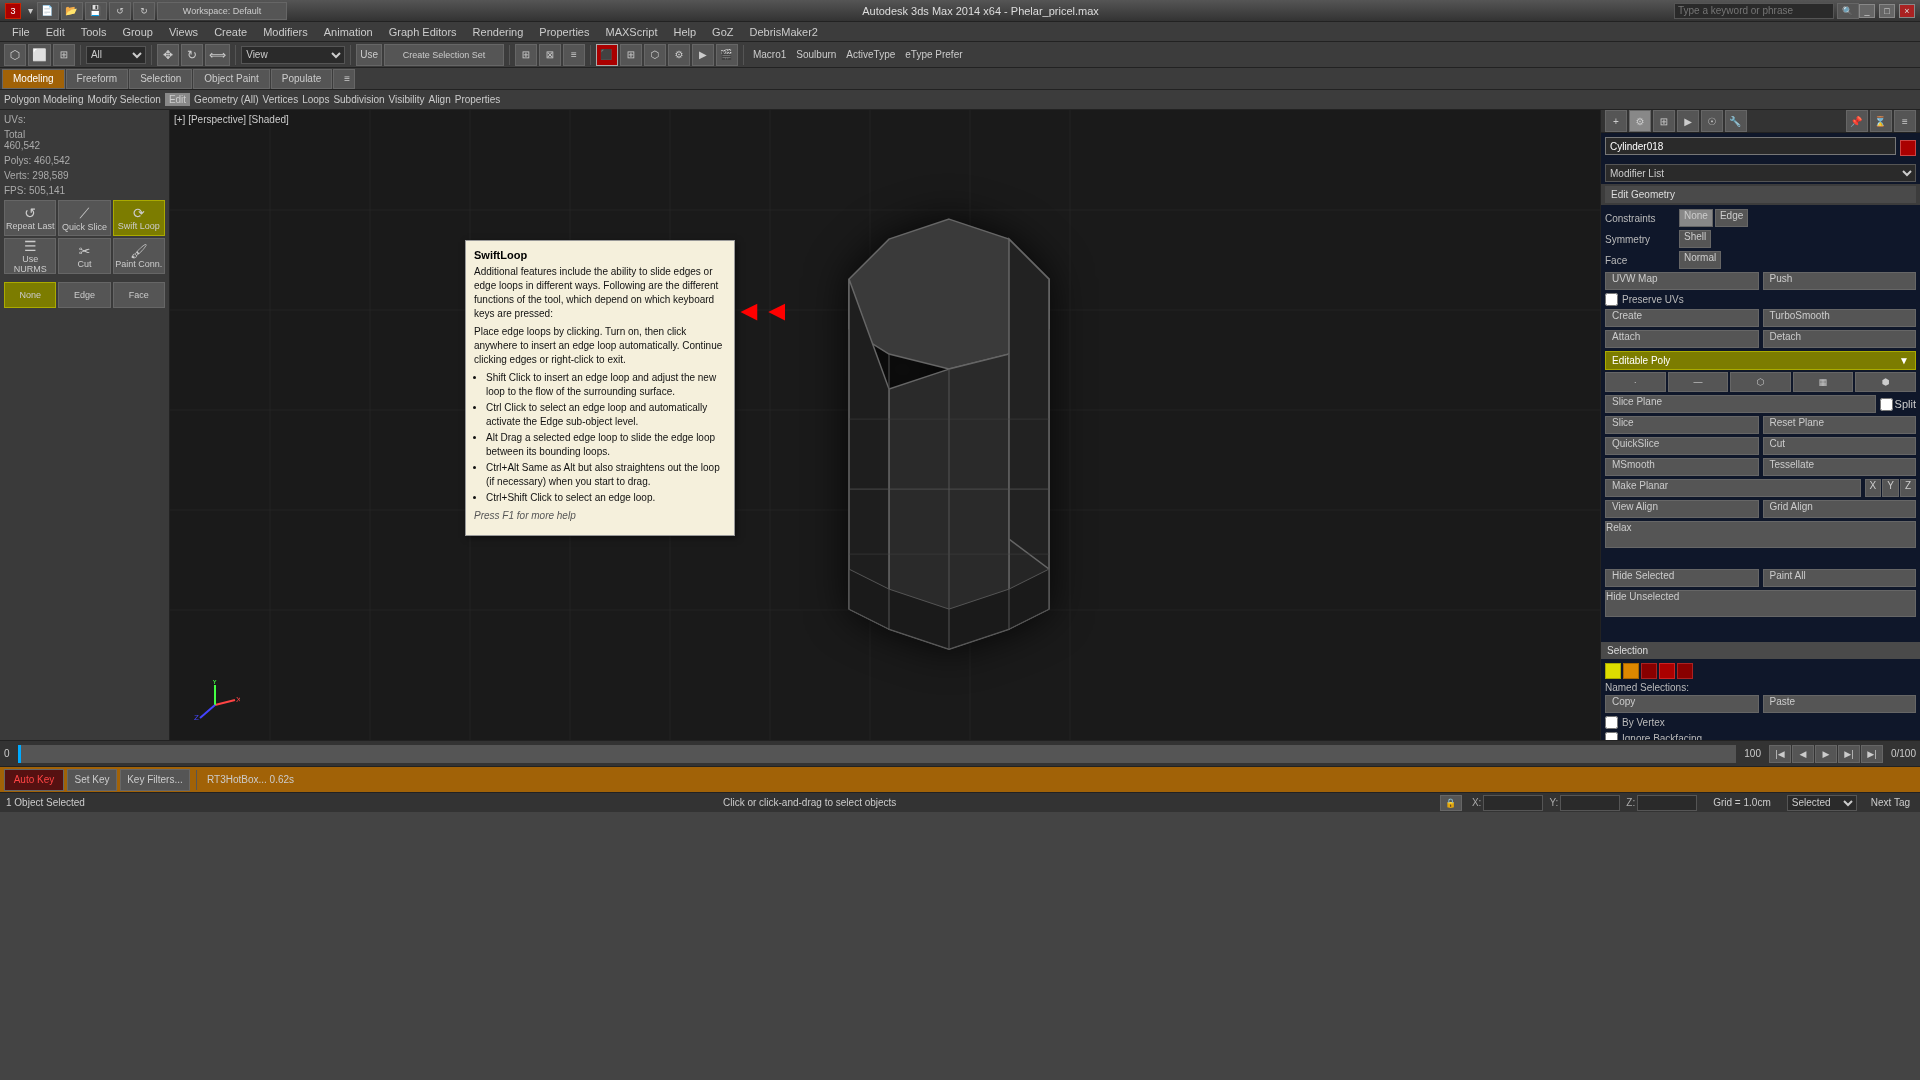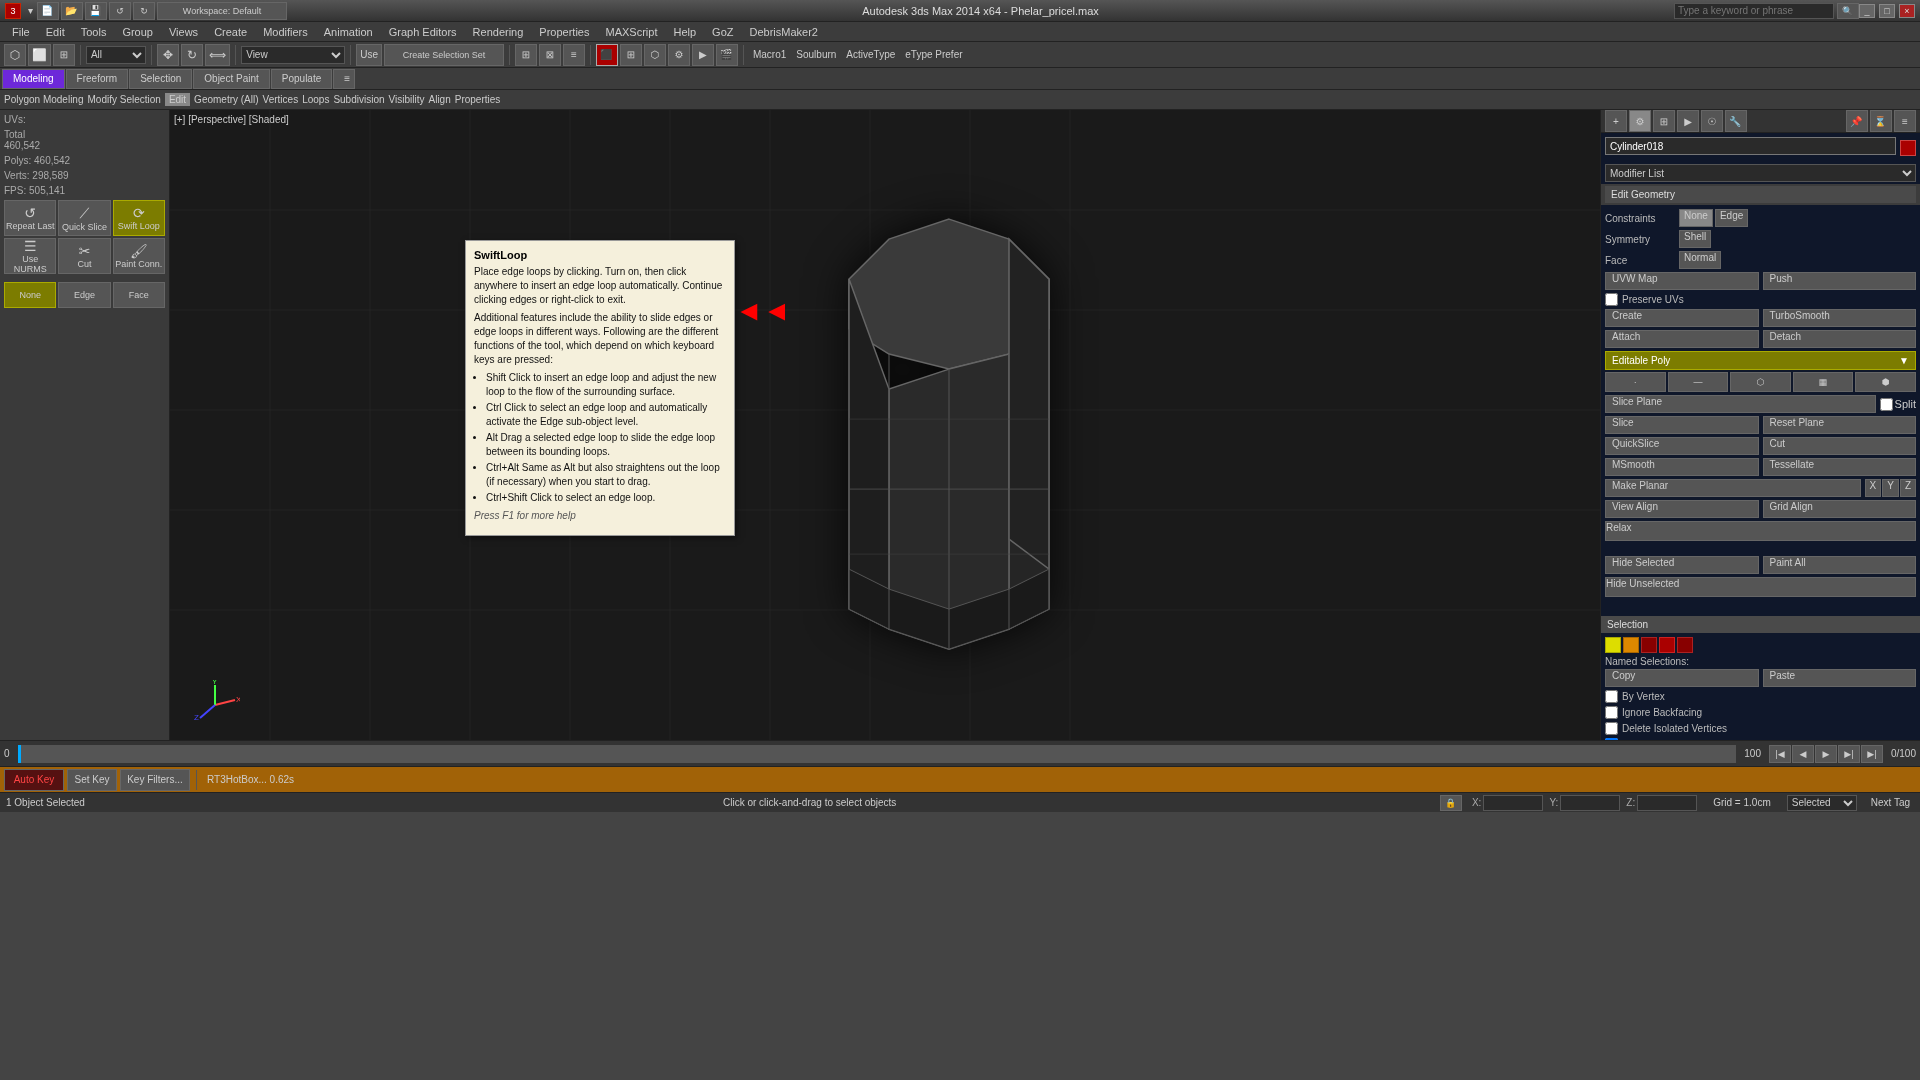--- a/index.html
+++ b/index.html
@@ -19,21 +19,21 @@
     .toolbar-row { height: 26px; background: #3c3c3c; display: flex; align-items: center; padding: 0 4px; border-bottom: 1px solid #222; gap: 2px; }
     .tb-btn { height: 22px; min-width: 22px; background: #555; border: 1px solid #666; color: #ccc; font-size: 10px; cursor: pointer; display: flex; align-items: center; justify-content: center; padding: 0 3px; }
     .tb-btn.active { background: #888; border-color: #aaa; }
     .tb-separator { width: 1px; height: 20px; background: #555; margin: 0 3px; }
     .tb-label { color: #ccc; font-size: 10px; padding: 0 4px; }
     .tb-dropdown { height: 18px; background: #2a2a2a; border: 1px solid #555; color: #ccc; font-size: 10px; width: 104px; }
 
     
     #modeling-tabs { height: 22px; background: #3c3c3c; display: flex; align-items: center; padding: 0 2px; border-bottom: 1px solid #222; gap: 1px; }
     .mod-tab { padding: 2px 10px; background: #555; border: 1px solid #666; color: #ccc; font-size: 10px; cursor: pointer; height: 20px; display: flex; align-items: center; }
-    .mod-tab.active { background: #6d28d9; color: #fff; }
+    .mod-tab.active { background: #a16207; color: #fff; }
 
     
     #edit-toolbar { height: 20px; background: #3c3c3c; display: flex; align-items: center; padding: 0 4px; border-bottom: 1px solid #222; gap: 4px; font-size: 10px; color: #ccc; }
 
     
     #main-layout { display: flex; height: calc(1080px - 22px - 20px - 26px - 26px - 26px - 22px - 20px - 28px - 26px - 26px); }
 
     
     #left-panel { width: 170px; background: #3a3a3a; border-right: 1px solid #222; display: flex; flex-direction: column; padding: 4px; gap: 4px; overflow: hidden; }
     .left-info { font-size: 10px; color: #aaa; }
@@ -63,21 +63,21 @@
     #right-panel { width: 320px; background: #3c3c3c; border-left: 1px solid #222; display: flex; flex-direction: column; overflow-y: auto; }
     .rp-top-toolbar { height: 28px; background: #333; display: flex; align-items: center; justify-content: space-between; padding: 0 4px; border-bottom: 1px solid #222; }
     .rp-icon-btn { width: 22px; height: 22px; background: #555; border: 1px solid #666; display: flex; align-items: center; justify-content: center; cursor: pointer; font-size: 10px; color: #ccc; }
     .rp-section { border-bottom: 1px solid #222; }
     .rp-section-header { background: #4a4a4a; padding: 3px 6px; font-size: 10px; color: #ddd; cursor: pointer; display: flex; align-items: center; gap: 4px; }
     .rp-section-body { padding: 4px; background: #0f172a; }
     .rp-row { display: flex; align-items: center; gap: 4px; margin-bottom: 3px; }
     .rp-label { font-size: 10px; color: #bbb; min-width: 70px; }
     .rp-btn { height: 18px; background: #555; border: 1px solid #666; color: #ccc; font-size: 10px; cursor: pointer; padding: 0 6px; flex: 1; }
     .rp-checkbox-row { display: flex; align-items: center; gap: 4px; font-size: 10px; color: #bbb; }
-    .rp-full-btn { height: 20px; background: #555; border: 1px solid #666; color: #ccc; font-size: 10px; cursor: pointer; width: 100%; margin-bottom: 12px; }
+    .rp-full-btn { height: 27px; background: #555; border: 1px solid #666; color: #ccc; font-size: 10px; cursor: pointer; width: 100%; margin-bottom: 18px; }
     .rp-name-input { height: 18px; width: 100%; background: #2a2a2a; border: 1px solid #777; color: #fff; font-size: 10px; padding: 0 4px; margin-bottom: 3px; }
     .rp-small-btn { height: 18px; background: #555; border: 1px solid #666; color: #ccc; font-size: 10px; cursor: pointer; padding: 0 4px; }
     .modifier-select { width: 100%; height: 18px; background: #2a2a2a; border: 1px solid #555; color: #ccc; font-size: 10px; }
     .ep-highlight { background: #7c7c00; color: #fff; border: 1px solid #aaaa00; }
 
     
     #statusbar { height: 20px; background: #333; border-top: 1px solid #222; display: flex; align-items: center; padding: 8px 6px; font-size: 10px; color: #ccc; gap: 10px; }
     #statusbar .status-left { flex: 1; }
     #statusbar .coord-group { display: flex; gap: 6px; align-items: center; }
     .coord-field { display: flex; align-items: center; gap: 2px; }
@@ -305,22 +305,22 @@
         <line x1="60" y1="130" x2="60" y2="410" stroke="#555" stroke-width="1"></line>
 
         <line x1="60" y1="290" x2="260" y2="290" stroke="#555" stroke-width="0.8"></line>
         <line x1="60" y1="220" x2="260" y2="220" stroke="#444" stroke-width="0.5"></line>
         <line x1="60" y1="355" x2="260" y2="355" stroke="#444" stroke-width="0.5"></line>
       </svg>
     </div>
 
     <div id="tooltip">
       <h3>SwiftLoop</h3>
+      <p>Additional features include the ability to slide edges or edge loops in different ways. Following are the different functions of the tool, which depend on which keyboard keys are pressed:</p>
       <p>Place edge loops by clicking. Turn on, then click anywhere to insert an edge loop automatically. Continue clicking edges or right-click to exit.</p>
-      <p>Additional features include the ability to slide edges or edge loops in different ways. Following are the different functions of the tool, which depend on which keyboard keys are pressed:</p>
       <ul>
         <li>Shift Click to insert an edge loop and adjust the new loop to the flow of the surrounding surface.</li>
         <li>Ctrl Click to select an edge loop and automatically activate the Edge sub-object level.</li>
         <li>Alt Drag a selected edge loop to slide the edge loop between its bounding loops.</li>
         <li>Ctrl+Alt Same as Alt but also straightens out the loop (if necessary) when you start to drag.</li>
         <li>Ctrl+Shift Click to select an edge loop.</li>
       </ul>
       <p class="help-text">Press F1 for more help</p>
     </div>
 

